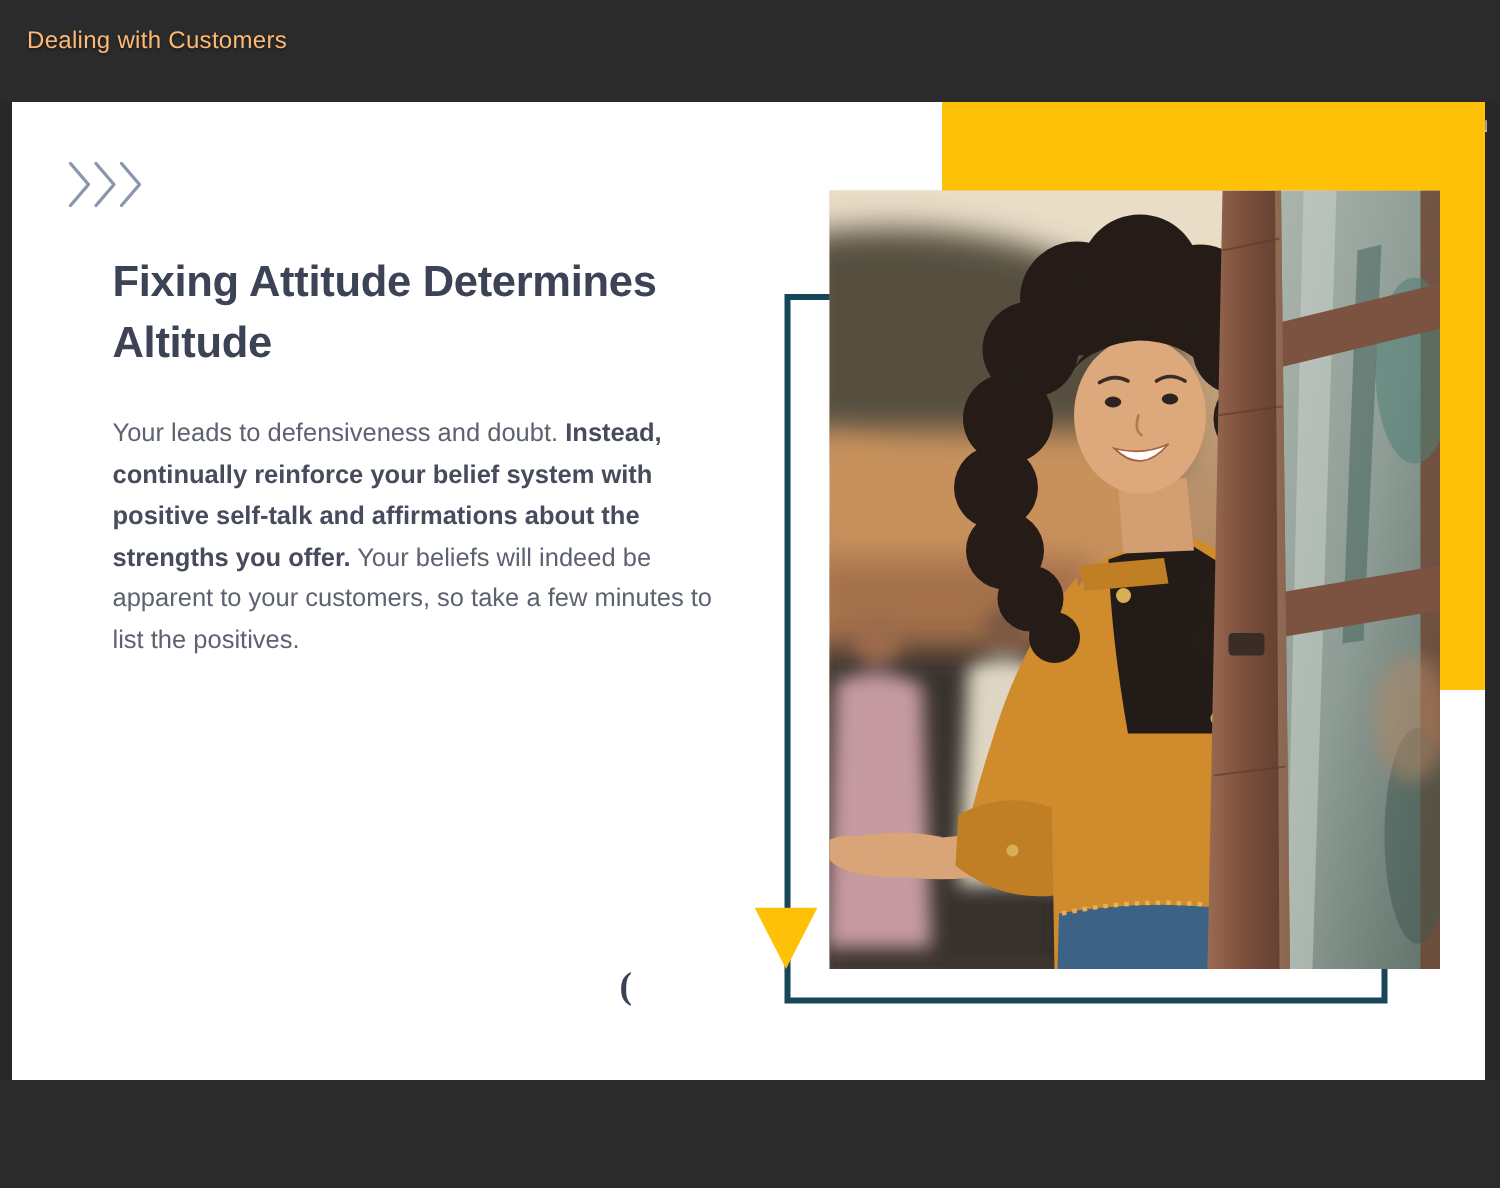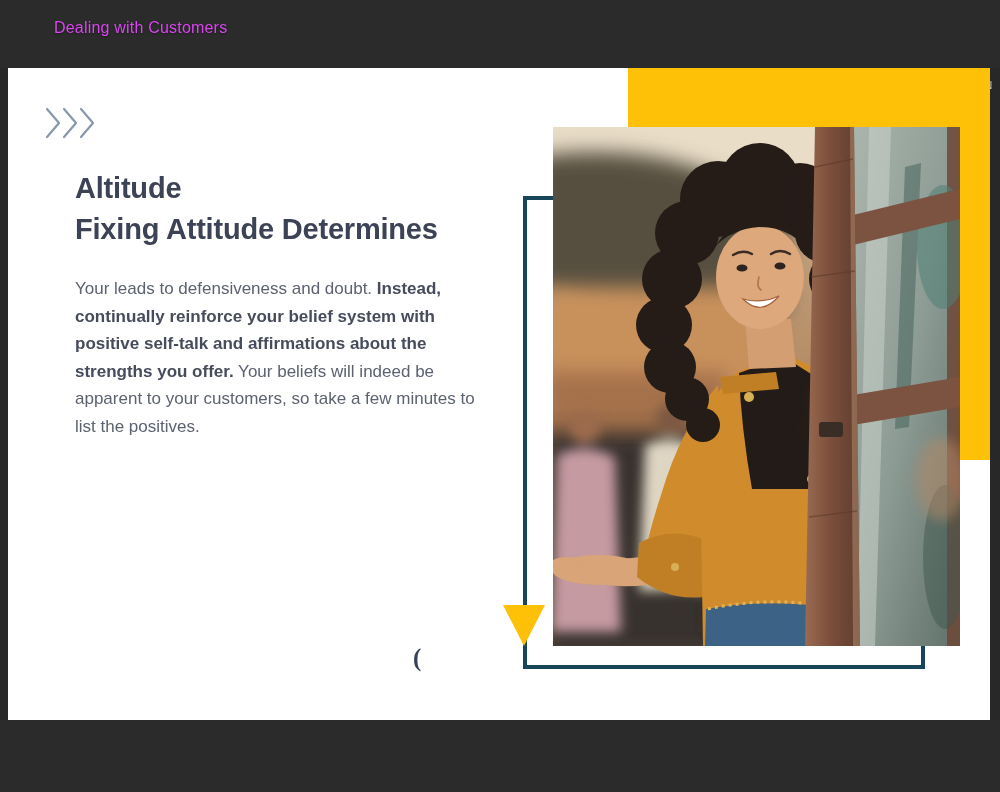--- a/index.html
+++ b/index.html
@@ -9,23 +9,22 @@
     background: #282828;
     position: relative;
     overflow: hidden;
   }
   .stage { position: absolute; inset: 0; background: #282828; }
 
   
   .header { position: absolute; left: 0; top: 0; width: 1000px; height: 68px; background: #2b2b2b; }
   .header-title {
     position: absolute; left: 18px; top: 19px;
-    font-size: 16px; color: #d946ef; letter-spacing: 0.2px;
+    font-size: 16px; color: #fdba74; letter-spacing: 0.2px;
     text-shadow: 0 1px 2px rgba(0,0,0,0.4);
-    margin-left: 36px;
   }
   .fullscreen-btn {
     position: absolute; right: 7px; top: 35px;
     font-size: 11.5px; color: #c6c6c6; letter-spacing: 0.8px;
     background: none; border: none; cursor: pointer;
     font-family: "Liberation Sans", sans-serif;
     margin-top: 44px;
   }
 
   
@@ -81,22 +80,22 @@
 
     <svg class="chevrons" viewBox="0 0 54 32">
       <g fill="none" stroke="#8897ab" stroke-width="2.2" stroke-linecap="round" stroke-linejoin="round">
         <polyline points="2,2 14,16 2,30"></polyline>
         <polyline points="19,2 31,16 19,30"></polyline>
         <polyline points="36,2 48,16 36,30"></polyline>
       </g>
     </svg>
 
     <h1 class="slide-heading">
+      <span>Fixing Attitude Determines</span>
       <span>Altitude</span>
-      <span>Fixing Attitude Determines</span>
     </h1>
 
     <p class="slide-paragraph"><span>Your leads to defensiveness and doubt. </span><span class="bold">Instead, continually reinforce your belief system with positive self-talk and affirmations about the strengths you offer.</span><span> Your beliefs will indeed be apparent to your customers, so take a few minutes to list the positives.</span></p>
 
     <div class="photo-frame"></div>
 
     <svg class="slide-photo" viewBox="0 0 407 519" preserveAspectRatio="none" role="img">
       <defs>
         <filter id="b6" x="-30%" y="-30%" width="160%" height="160%">
             <feGaussianBlur stdDeviation="6"></feGaussianBlur>

